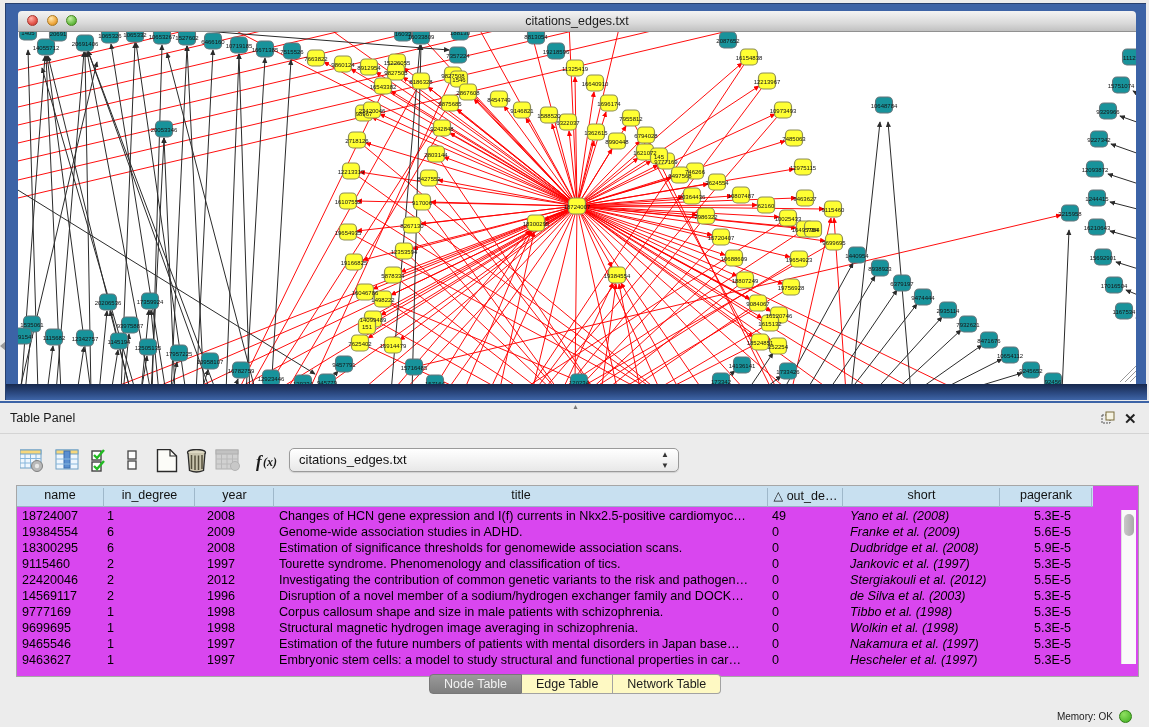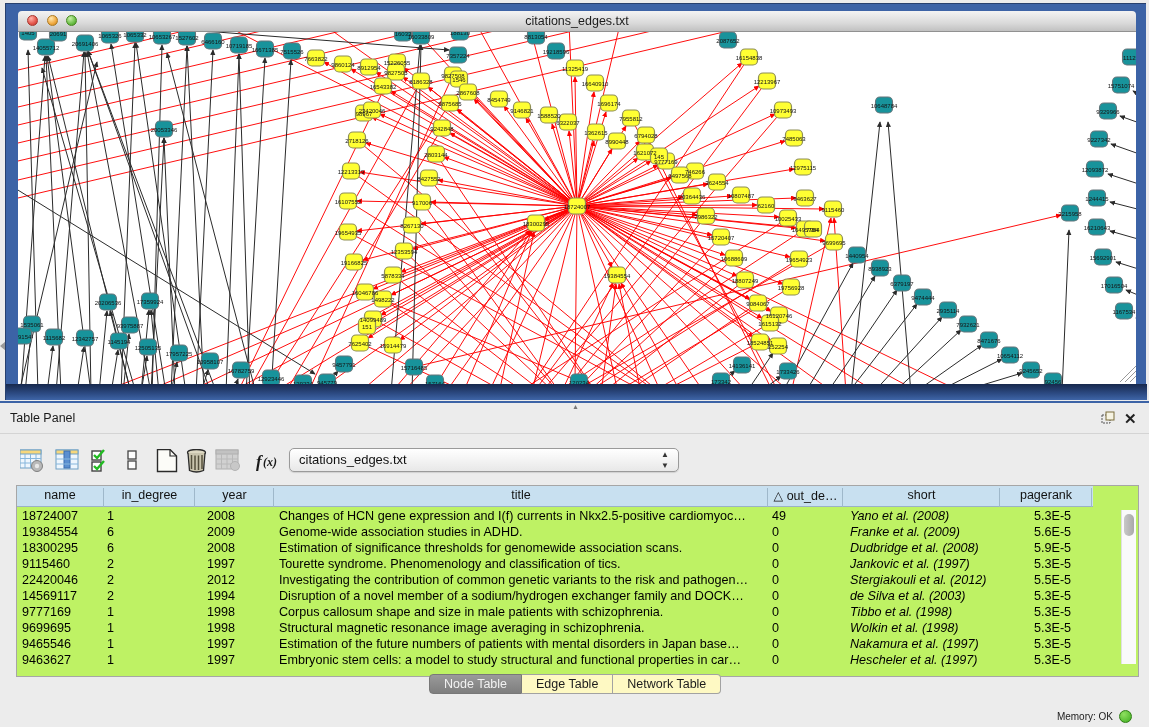--- a/index.html
+++ b/index.html
@@ -19,21 +19,21 @@
 svg .nl { font-size:6px; fill:#151515; text-anchor:middle; }
 
 #panel { position:absolute; left:0; top:400px; width:1149px; height:327px; background:#ececec; }
 #pline { position:absolute; left:0; top:1px; width:1149px; height:2px; background:#3c63a6; }
 #ptitle { position:absolute; left:10px; top:11px; font-size:12.5px; color:#1a1a1a; }
 #pdiv { position:absolute; left:0; top:33px; width:1149px; height:1px; background:#d4d4d4; }
 #ficon { position:absolute; left:1101px; top:11px; width:14px; height:14px; }
 #xicon { position:absolute; left:1124px; top:10px; font-size:15px; font-weight:bold; color:#222; }
 #toolbar { position:absolute; left:20px; top:49px; height:24px; }
 #combo { position:absolute; left:289px; top:48px; width:390px; height:24px; background:linear-gradient(#ffffff,#e8e8e8); border:1px solid #9a9a9a; border-radius:5px; font-size:13px; color:#111; line-height:22px; padding-left:9px; box-shadow:0 1px 1px rgba(0,0,0,0.12); }
-#tablebox { position:absolute; left:16px; top:85px; width:1123px; height:192px; background:#bef264; border:1px solid #a6a6a6; }
+#tablebox { position:absolute; left:16px; top:85px; width:1123px; height:192px; background:#d946ef; border:1px solid #a6a6a6; }
 #thead { position:absolute; left:0; top:0; height:21px; width:1076px; background:#c8e0f0; border-bottom:1px solid #9bb2c4; font-size:12.5px; color:#111; }
 #thead div { position:absolute; top:2px; text-align:center; border-right:1px solid #9fb8ca; height:19px; }
 #tbody { position:absolute; left:0; top:23px; font-size:12.6px; color:#000; }
 .tr { position:relative; height:16px; white-space:nowrap; }
 .tr div { position:absolute; top:0; overflow:hidden; }
 .c0 { left:5px; width:82px; } .c1 { left:90px; width:88px; } .c2 { left:190px; width:74px; }
 .c3 { left:262px; width:488px; } .c4 { left:755px; width:70px; } .c5 { left:833px; width:160px;font-style:italic; }
 .c6 { left:989px; width:86px; text-align:left;margin-left:28px; }
 #vscroll { position:absolute; right:2px; top:24px; width:15px; height:154px; background:#fafafa; border-left:1px solid #e0e0e0; }
 #vthumb { position:absolute; left:2px; top:4px; width:10px; height:22px; background:linear-gradient(90deg,#c8c8c8,#a9a9a9); border-radius:5px; }
@@ -694,40 +694,40 @@
             <div class="c1">2</div>
             <div class="c2">2012</div>
             <div class="c3">Investigating the contribution of common genetic variants to the risk and pathogen…</div>
             <div class="c4">0</div>
             <div class="c5">Stergiakouli et al. (2012)</div>
             <div class="c6">5.5E-5</div>
           </div>
 <div class="tr">
             <div class="c0">14569117</div>
             <div class="c1">2</div>
-            <div class="c2">1994</div>
+            <div class="c2">1996</div>
             <div class="c3">Disruption of a novel member of a sodium/hydrogen exchanger family and DOCK…</div>
             <div class="c4">0</div>
             <div class="c5">de Silva et al. (2003)</div>
             <div class="c6">5.3E-5</div>
           </div>
 <div class="tr">
             <div class="c0">9777169</div>
             <div class="c1">1</div>
             <div class="c2">1998</div>
             <div class="c3">Corpus callosum shape and size in male patients with schizophrenia.</div>
             <div class="c4">0</div>
             <div class="c5">Tibbo et al. (1998)</div>
             <div class="c6">5.3E-5</div>
           </div>
 <div class="tr">
             <div class="c0">9699695</div>
             <div class="c1">1</div>
             <div class="c2">1998</div>
-            <div class="c3">Structural magnetic resonance image averaging in schizophrenia.</div>
+            <div class="c3">Structural magnetic hydrogen image averaging in schizophrenia.</div>
             <div class="c4">0</div>
             <div class="c5">Wolkin et al. (1998)</div>
             <div class="c6">5.3E-5</div>
           </div>
 <div class="tr">
             <div class="c0">9465546</div>
             <div class="c1">1</div>
             <div class="c2">1997</div>
             <div class="c3">Estimation of the future numbers of patients with mental disorders in Japan base…</div>
             <div class="c4">0</div>

